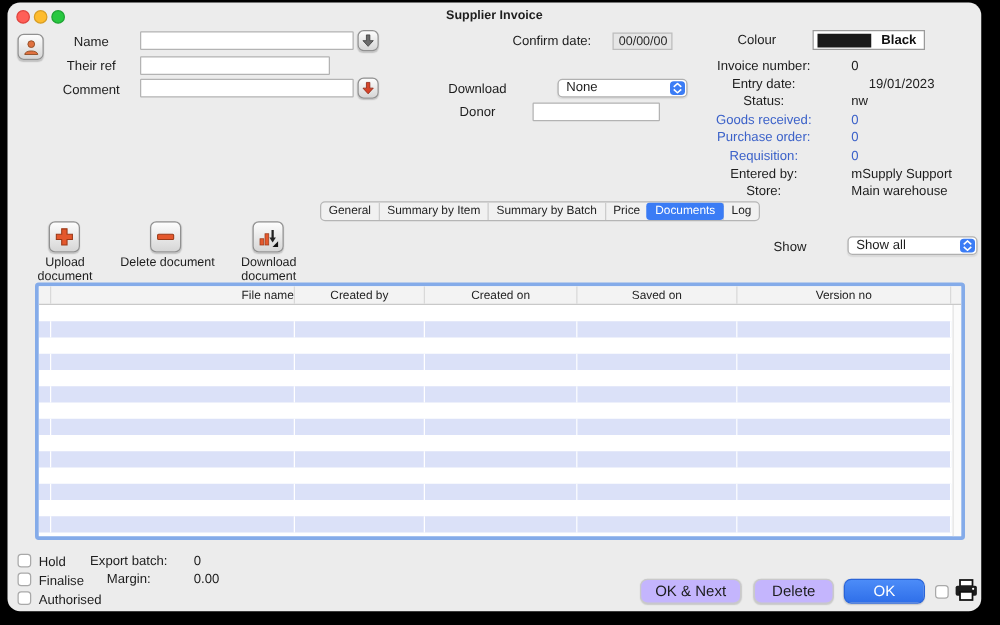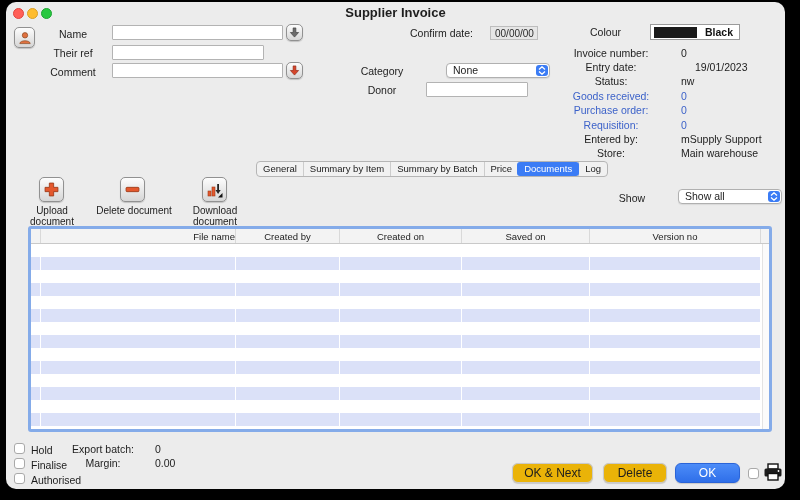--- a/index.html
+++ b/index.html
@@ -1,21 +1,21 @@
 <!DOCTYPE html>
 <html><head>
 <meta charset="utf-8">
 <style>
   * { margin:0; padding:0; box-sizing:border-box; }
   html,body { width:800px; height:500px; background:#000; font-family:"Liberation Sans", sans-serif; overflow:hidden; }
   .window { position:absolute; left:6px; top:2px; width:779px; height:487px; background:#ececec; border-radius:10px; overflow:hidden; }
 
   
   .titlebar { position:absolute; left:0; top:0; width:100%; height:22px; }
-  .title { text-align:center; font-size:13px; font-weight:bold; color:#1e1e1e; line-height:22px; }
+  .title { text-align:center; font-size:10px; font-weight:bold; color:#1e1e1e; line-height:22px; }
   .tl { position:absolute; top:6px; width:11px; height:11px; border-radius:50%; }
   .tl.red { left:7px; background:#ff5f57; border:1px solid #e0443e; }
   .tl.yellow { left:21px; background:#febc2e; border:1px solid #d89e24; }
   .tl.green { left:35px; background:#28c840; border:1px solid #1ea433; }
 
   .lbl { position:absolute; font-size:10.5px; color:#1d1d1d; line-height:12px; text-align:center; }
   .val { position:absolute; font-size:10.5px; color:#1d1d1d; line-height:12px; }
   .link { color:#3c62c9; }
 
   input.txt { position:absolute; height:15px; border:1px solid #b3b3b3; background:#fff; font-size:10.5px; font-family:"Liberation Sans",sans-serif; padding:0 3px; border-radius:1px; }
@@ -45,21 +45,21 @@
   .th { font-size:9.5px; color:#222; text-align:center; line-height:15px; border-right:1px solid #d9d9d9; overflow:hidden; white-space:nowrap; }
   .tbody { position:relative; height:184px; overflow:hidden; }
   .trow { display:flex; height:13px; background:#fff; }
   .trow.alt .cell { background:#dbe1f8; border-right:1px solid #fff; }
   .cell { height:13px; }
   .c0 { width:10px; } .c1 { width:195px;text-align:right; } .c2 { width:104px; } .c3 { width:122px; } .c4 { width:128px; } .c5 { width:171px; }
   .scrollstrip { position:absolute; right:0; top:15px; bottom:0; width:7px; background:#fbfbfb; border-left:1px solid #e3e3e3; }
 
   
   .checkbox { position:absolute; width:11px; height:11px; background:#fff; border:1px solid #a9a9a9; border-radius:3px; }
-  .btn { position:absolute; height:20px; border-radius:6px; font-size:12px; text-align:center; line-height:18px; background:#eab308; border:1px solid #c9c9c9; box-shadow:0 0.5px 1px rgba(0,0,0,.15); color:#1d1d1d; }
+  .btn { position:absolute; height:20px; border-radius:6px; font-size:12px; text-align:center; line-height:18px; background:#c4b5fd; border:1px solid #c9c9c9; box-shadow:0 0.5px 1px rgba(0,0,0,.15); color:#1d1d1d; }
   .btn.primary { background:linear-gradient(#4c8cf8,#2f6fe9); border:1px solid #2a64d8; color:#fff; }
 </style>
 </head>
 <body>
 
 <div class="window">
 
   <div class="titlebar">
     <span class="tl red"></span>
     <span class="tl yellow"></span>
@@ -89,21 +89,21 @@
   <input class="txt" style="left: 106px; top: 61px; width: 171px;" value="">
   <div class="gbtn" style="left:280px;top:60px;width:17px;height:17px;">
     <svg width="11" height="11" viewBox="0 0 12 12">
       <path d="M4.5 1h3v5h3L6 11 1.5 6h3z" fill="#d6452a" stroke="#8d2413" stroke-width="0.7"></path>
     </svg>
   </div>
 
   <div class="lbl" style="left:390px;top:25px;width:91px;">Confirm date:</div>
   <div class="datefield" style="left:484px;top:24px;width:48px;">00/00/00</div>
 
-  <div class="lbl" style="left:340px;top:63px;width:72px;">Category</div>
+  <div class="lbl" style="left:340px;top:63px;width:72px;">Download</div>
   <div class="popup" style="left:420px;top:61px;width:104px;margin-left:20px;">
     <span>None</span>
     <span class="stepper">
       <svg width="8" height="9" viewBox="0 0 8 9">
           <path d="M1 3.5 L4 0.8 L7 3.5" fill="none" stroke="#fff" stroke-width="1.3"></path>
           <path d="M1 5.5 L4 8.2 L7 5.5" fill="none" stroke="#fff" stroke-width="1.3"></path>
         </svg>
     </span>
   </div>
 

